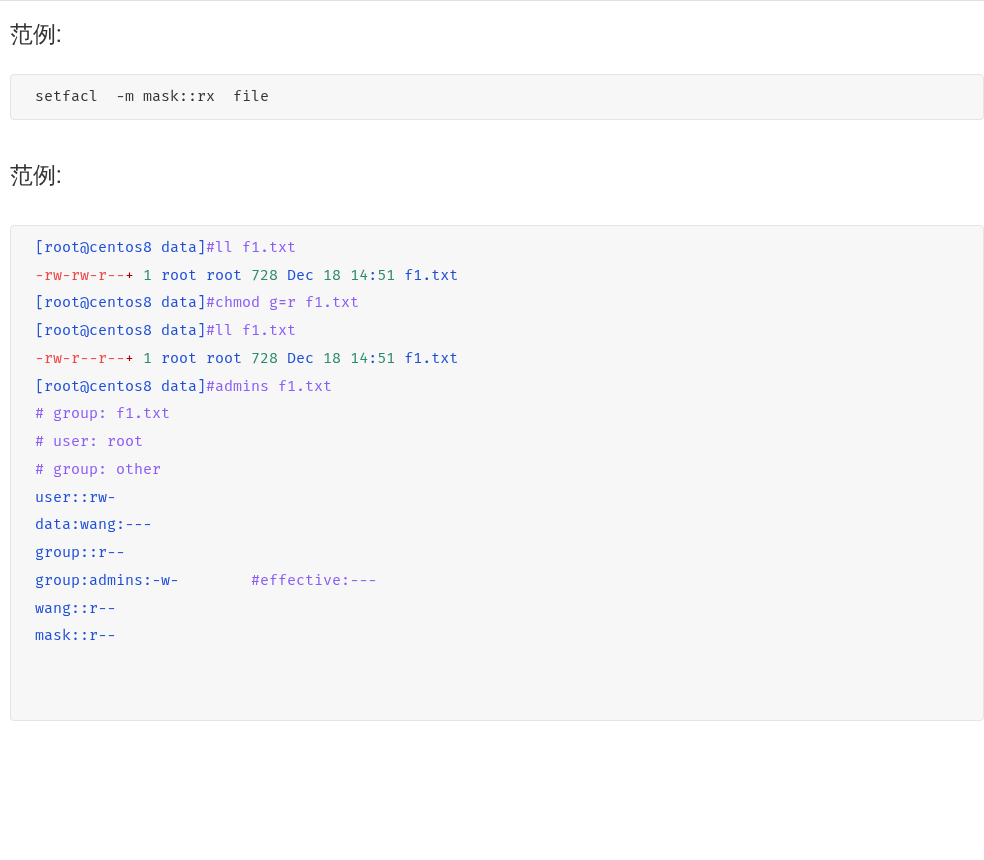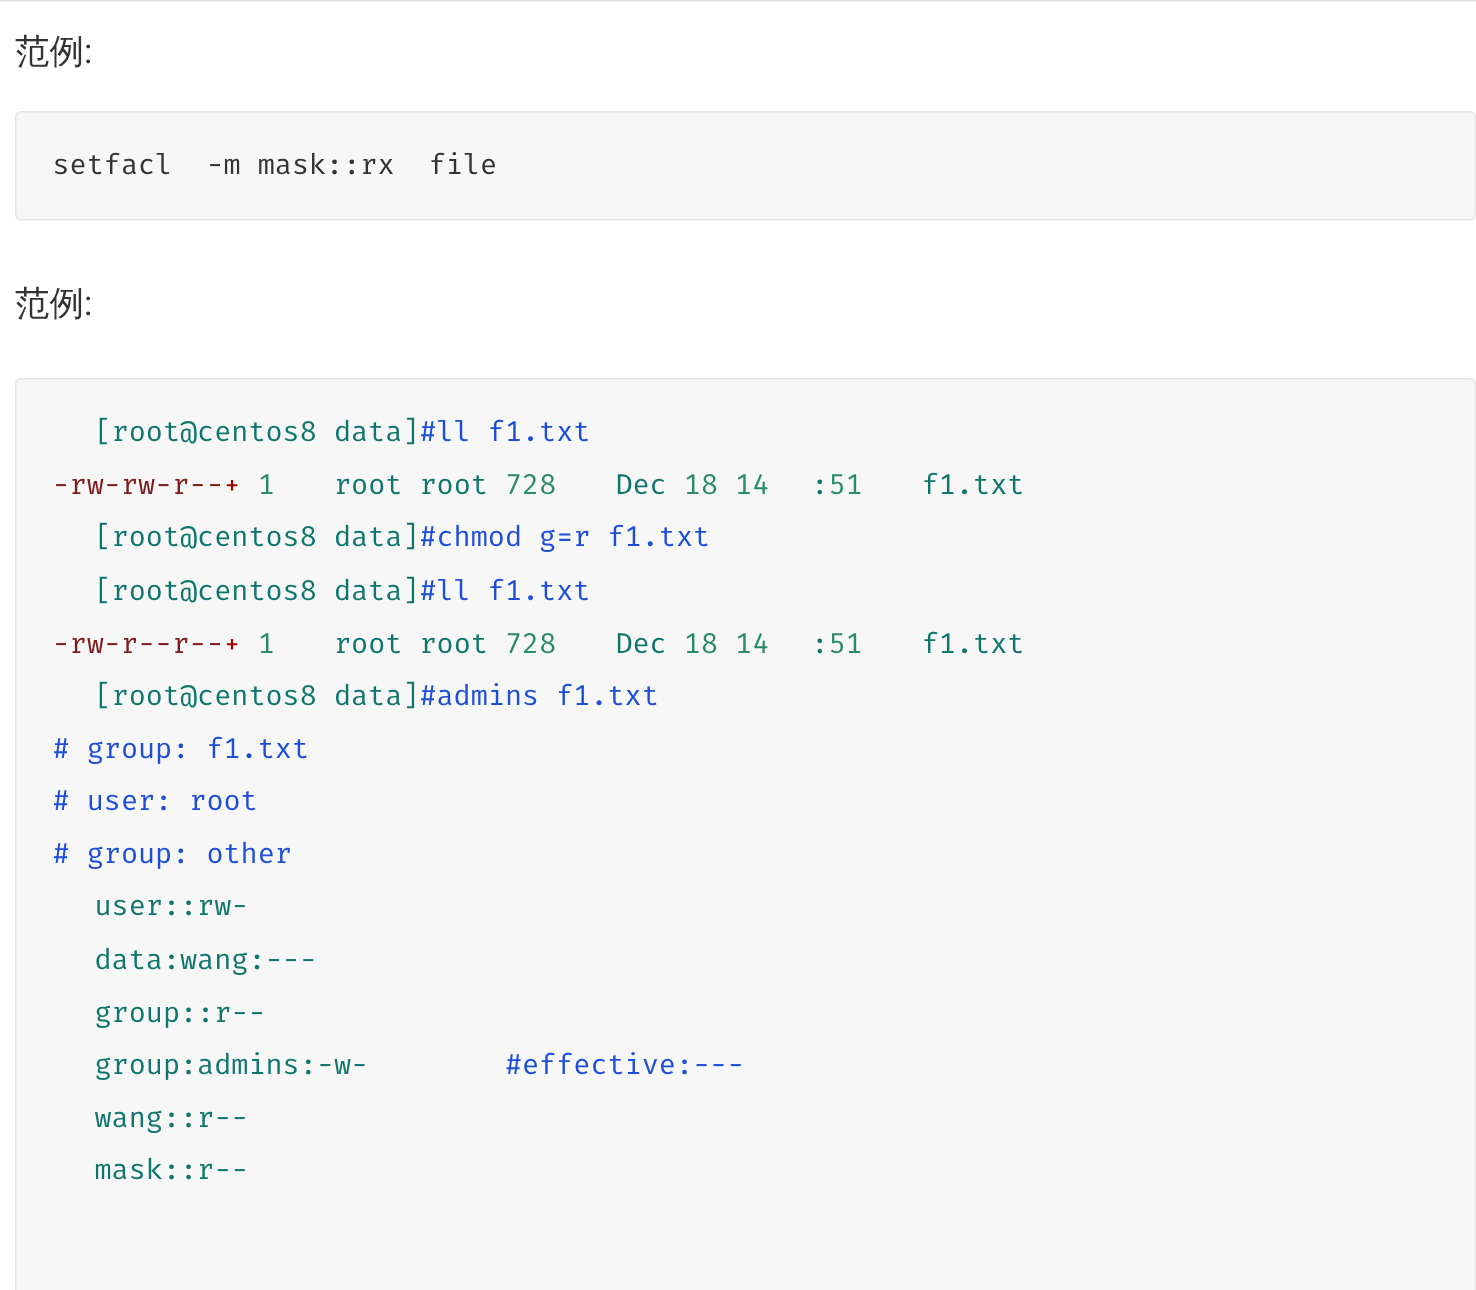--- a/index.html
+++ b/index.html
@@ -22,37 +22,37 @@
     font-size: 23px;
     color: #333;
     margin: 0 0 0 10px;
     padding-top: 8px;
   }
   .codeblock {
     background: #f7f7f7;
     border: 1px solid #e4e4e4;
     border-radius: 4px;
     margin: 24px 0 0 10px;
-    padding: 18px 24px;
+    padding: 8px 24px;
     font-family: "Fira Mono","Consolas","Monaco","DejaVu Sans Mono","Lucida Console",monospace;
-    font-size: 19px;
+    font-size: 15px;
     line-height: 1.85;
     white-space: pre-wrap;
     position: relative;
   }
   .example-label2 {
     font-size: 23px;
     color: #333;
     margin: 40px 0 0 10px;
   }
-  .navy { color: #7f1d1d; }
-  .orange { color: #1d4ed8; }
+  .navy { color: #ef4444; }
+  .orange { color: #8b5cf6; }
   .redish { color: #a30000; }
   .teal { color: #2a8a6e; }
-  .black { color: #0f766e; margin-left: 28px; }
+  .black { color: #1d4ed8; }
 </style>
 </head>
 <body>
 
 <div class="divider"></div>
 
 <div class="example-label">范例:</div>
 
 <div class="codeblock"><span>setfacl  -m mask::rx  file</span></div>
 

